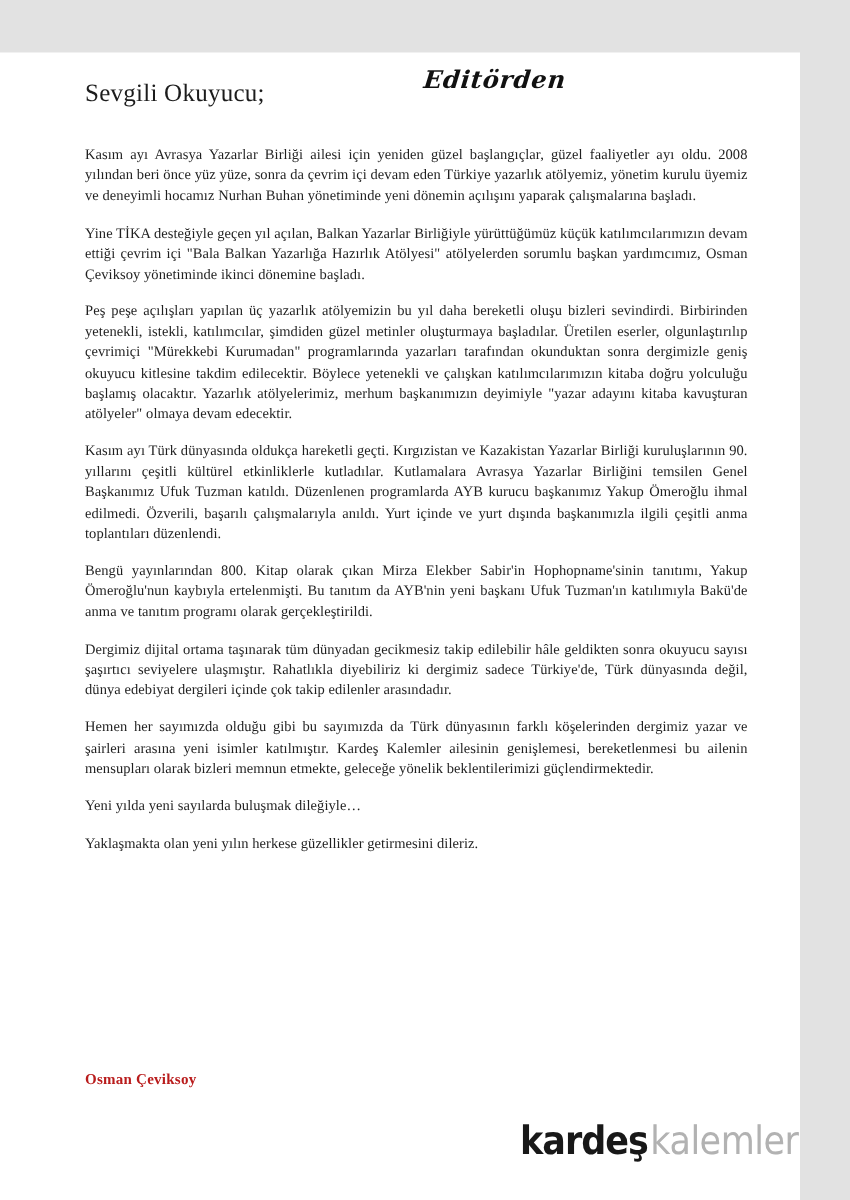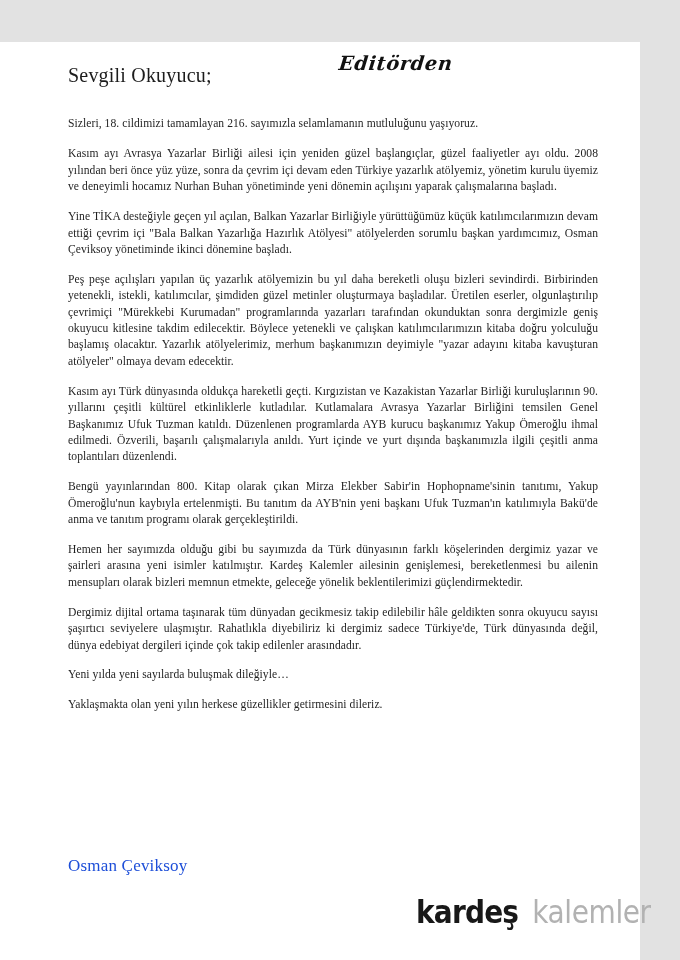--- a/index.html
+++ b/index.html
@@ -101,36 +101,35 @@
   .para.lead {
     margin-bottom: 14px;
   }
 
   
   #signature {
     position: absolute;
     left: 68px;
     top: 814px;
     font-family: "Liberation Serif", "DejaVu Serif", serif;
-    font-size: 17px;
-    font-weight: normal;
-    color: #1d4ed8;
+    font-size: 12px;
+    font-weight: bold;
+    color: #b91c1c;
     letter-spacing: 0.2px;
     white-space: nowrap;
   }
 
   
   #logo {
     position: absolute;
     left: 416px;
     top: 856px;
     display: flex;
     align-items: baseline;
     white-space: nowrap;
-    gap: 12px;
   }
   #logo .logo-a {
     font-family: "DejaVu Sans", "Liberation Sans", sans-serif;
     font-size: 28px;
     font-weight: bold;
     color: #181818;
     letter-spacing: -0.8px;
     transform: scaleY(1.12);
     transform-origin: bottom left;
   }
@@ -153,28 +152,27 @@
   <div id="top-band"></div>
 
   <div id="page">
 
     <div id="header">
       <div id="editorden">Editörden</div>
       <div id="salutation">Sevgili Okuyucu;</div>
     </div>
 
     <div id="body-copy">
-      <p class="para lead">Sizleri, 18. cildimizi tamamlayan 216. sayımızla selamlamanın mutluluğunu yaşıyoruz.</p>
       <p class="para">Kasım ayı Avrasya Yazarlar Birliği ailesi için yeniden güzel başlangıçlar, güzel faaliyetler ayı oldu. 2008 yılından beri önce yüz yüze, sonra da çevrim içi devam eden Türkiye yazarlık atölyemiz, yönetim kurulu üyemiz ve deneyimli hocamız Nurhan Buhan yönetiminde yeni dönemin açılışını yaparak çalışmalarına başladı.</p>
       <p class="para">Yine TİKA desteğiyle geçen yıl açılan, Balkan Yazarlar Birliğiyle yürüttüğümüz küçük katılımcılarımızın devam ettiği çevrim içi "Bala Balkan Yazarlığa Hazırlık Atölyesi" atölyelerden sorumlu başkan yardımcımız, Osman Çeviksoy yönetiminde ikinci dönemine başladı.</p>
       <p class="para">Peş peşe açılışları yapılan üç yazarlık atölyemizin bu yıl daha bereketli oluşu bizleri sevindirdi. Birbirinden yetenekli, istekli, katılımcılar, şimdiden güzel metinler oluşturmaya başladılar. Üretilen eserler, olgunlaştırılıp çevrimiçi "Mürekkebi Kurumadan" programlarında yazarları tarafından okunduktan sonra dergimizle geniş okuyucu kitlesine takdim edilecektir. Böylece yetenekli ve çalışkan katılımcılarımızın kitaba doğru yolculuğu başlamış olacaktır. Yazarlık atölyelerimiz, merhum başkanımızın deyimiyle "yazar adayını kitaba kavuşturan atölyeler" olmaya devam edecektir.</p>
       <p class="para">Kasım ayı Türk dünyasında oldukça hareketli geçti. Kırgızistan ve Kazakistan Yazarlar Birliği kuruluşlarının 90. yıllarını çeşitli kültürel etkinliklerle kutladılar. Kutlamalara Avrasya Yazarlar Birliğini temsilen Genel Başkanımız Ufuk Tuzman katıldı. Düzenlenen programlarda AYB kurucu başkanımız Yakup Ömeroğlu ihmal edilmedi. Özverili, başarılı çalışmalarıyla anıldı. Yurt içinde ve yurt dışında başkanımızla ilgili çeşitli anma toplantıları düzenlendi.</p>
       <p class="para">Bengü yayınlarından 800. Kitap olarak çıkan Mirza Elekber Sabir'in Hophopname'sinin tanıtımı, Yakup Ömeroğlu'nun kaybıyla ertelenmişti. Bu tanıtım da AYB'nin yeni başkanı Ufuk Tuzman'ın katılımıyla Bakü'de anma ve tanıtım programı olarak gerçekleştirildi.</p>
+      <p class="para">Dergimiz dijital ortama taşınarak tüm dünyadan gecikmesiz takip edilebilir hâle geldikten sonra okuyucu sayısı şaşırtıcı seviyelere ulaşmıştır. Rahatlıkla diyebiliriz ki dergimiz sadece Türkiye'de, Türk dünyasında değil, dünya edebiyat dergileri içinde çok takip edilenler arasındadır.</p>
       <p class="para">Hemen her sayımızda olduğu gibi bu sayımızda da Türk dünyasının farklı köşelerinden dergimiz yazar ve şairleri arasına yeni isimler katılmıştır. Kardeş Kalemler ailesinin genişlemesi, bereketlenmesi bu ailenin mensupları olarak bizleri memnun etmekte, geleceğe yönelik beklentilerimizi güçlendirmektedir.</p>
-      <p class="para">Dergimiz dijital ortama taşınarak tüm dünyadan gecikmesiz takip edilebilir hâle geldikten sonra okuyucu sayısı şaşırtıcı seviyelere ulaşmıştır. Rahatlıkla diyebiliriz ki dergimiz sadece Türkiye'de, Türk dünyasında değil, dünya edebiyat dergileri içinde çok takip edilenler arasındadır.</p>
       <p class="para">Yeni yılda yeni sayılarda buluşmak dileğiyle…</p>
       <p class="para">Yaklaşmakta olan yeni yılın herkese güzellikler getirmesini dileriz.</p>
     </div>
 
     <div id="signature">Osman Çeviksoy</div>
 
     <div id="logo">
       <span class="logo-a">kardeş</span>
       <span class="logo-b">kalemler</span>
     </div>

